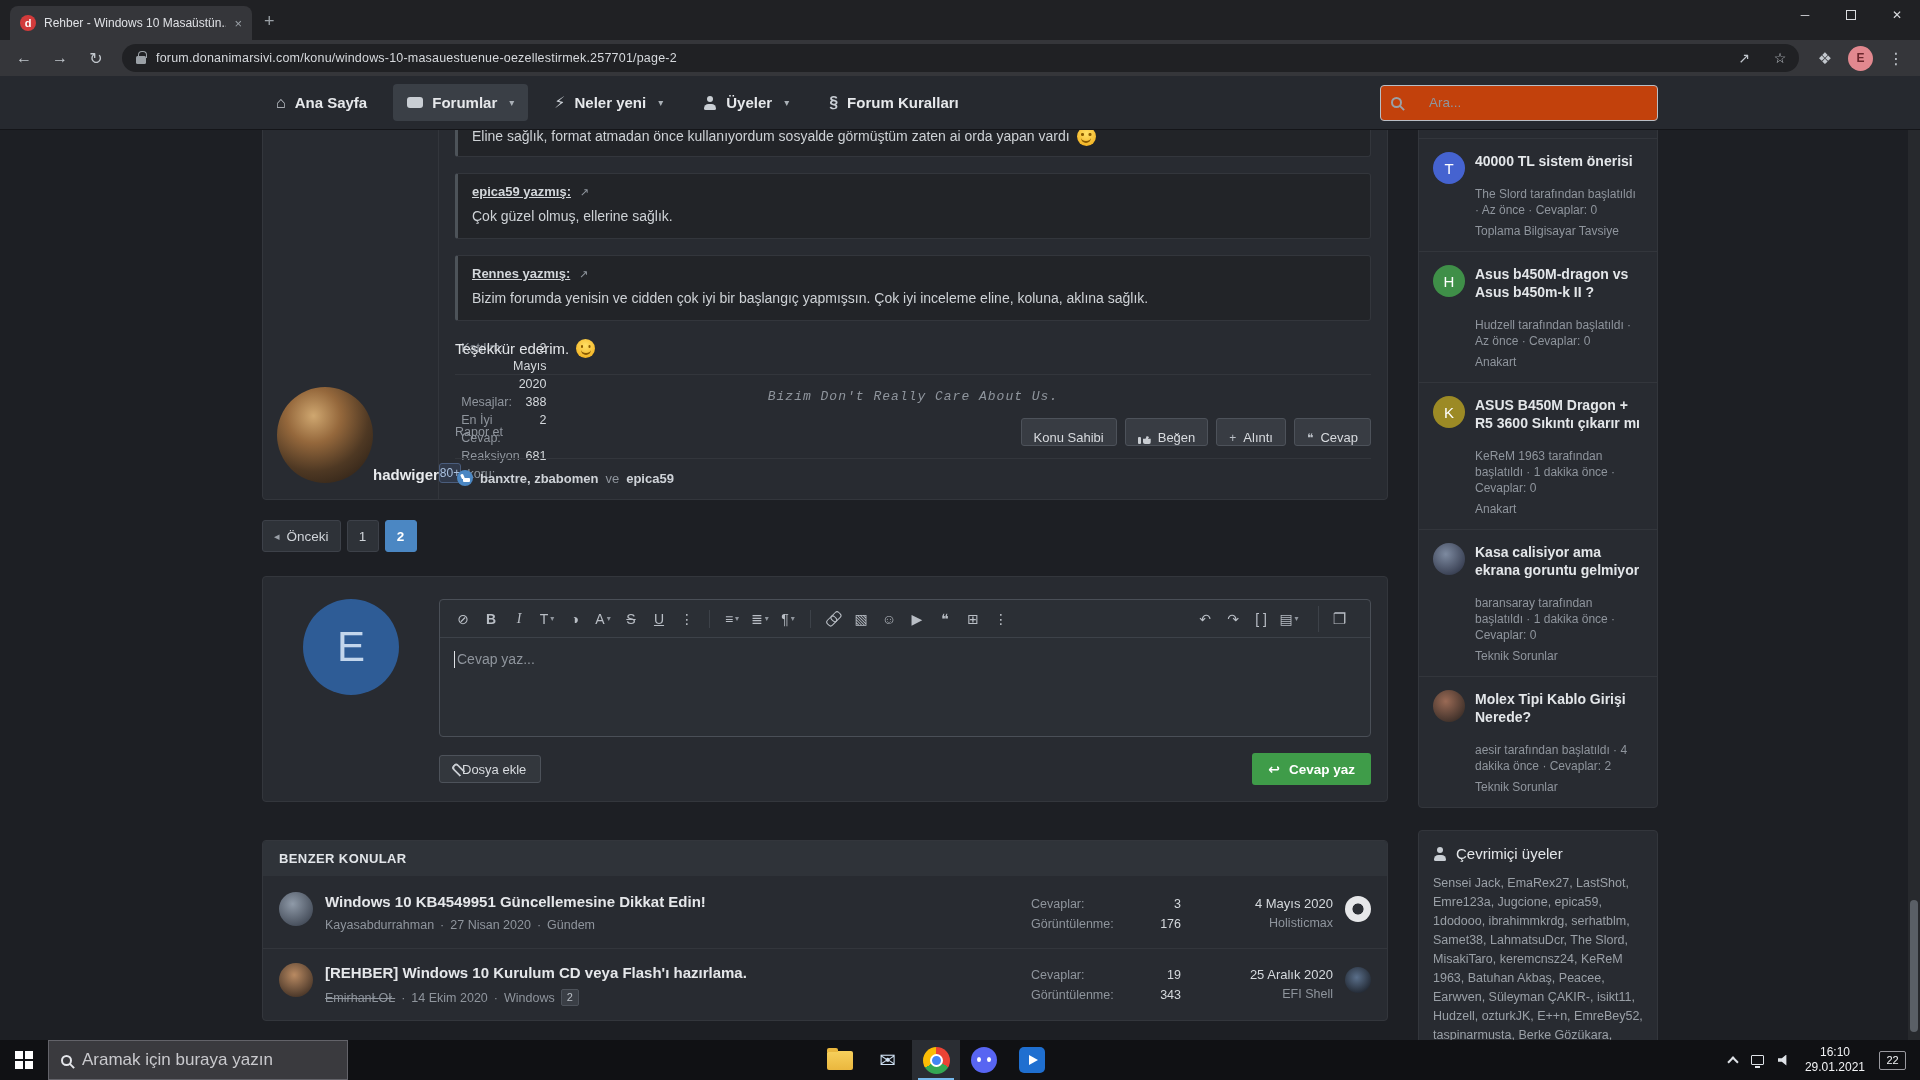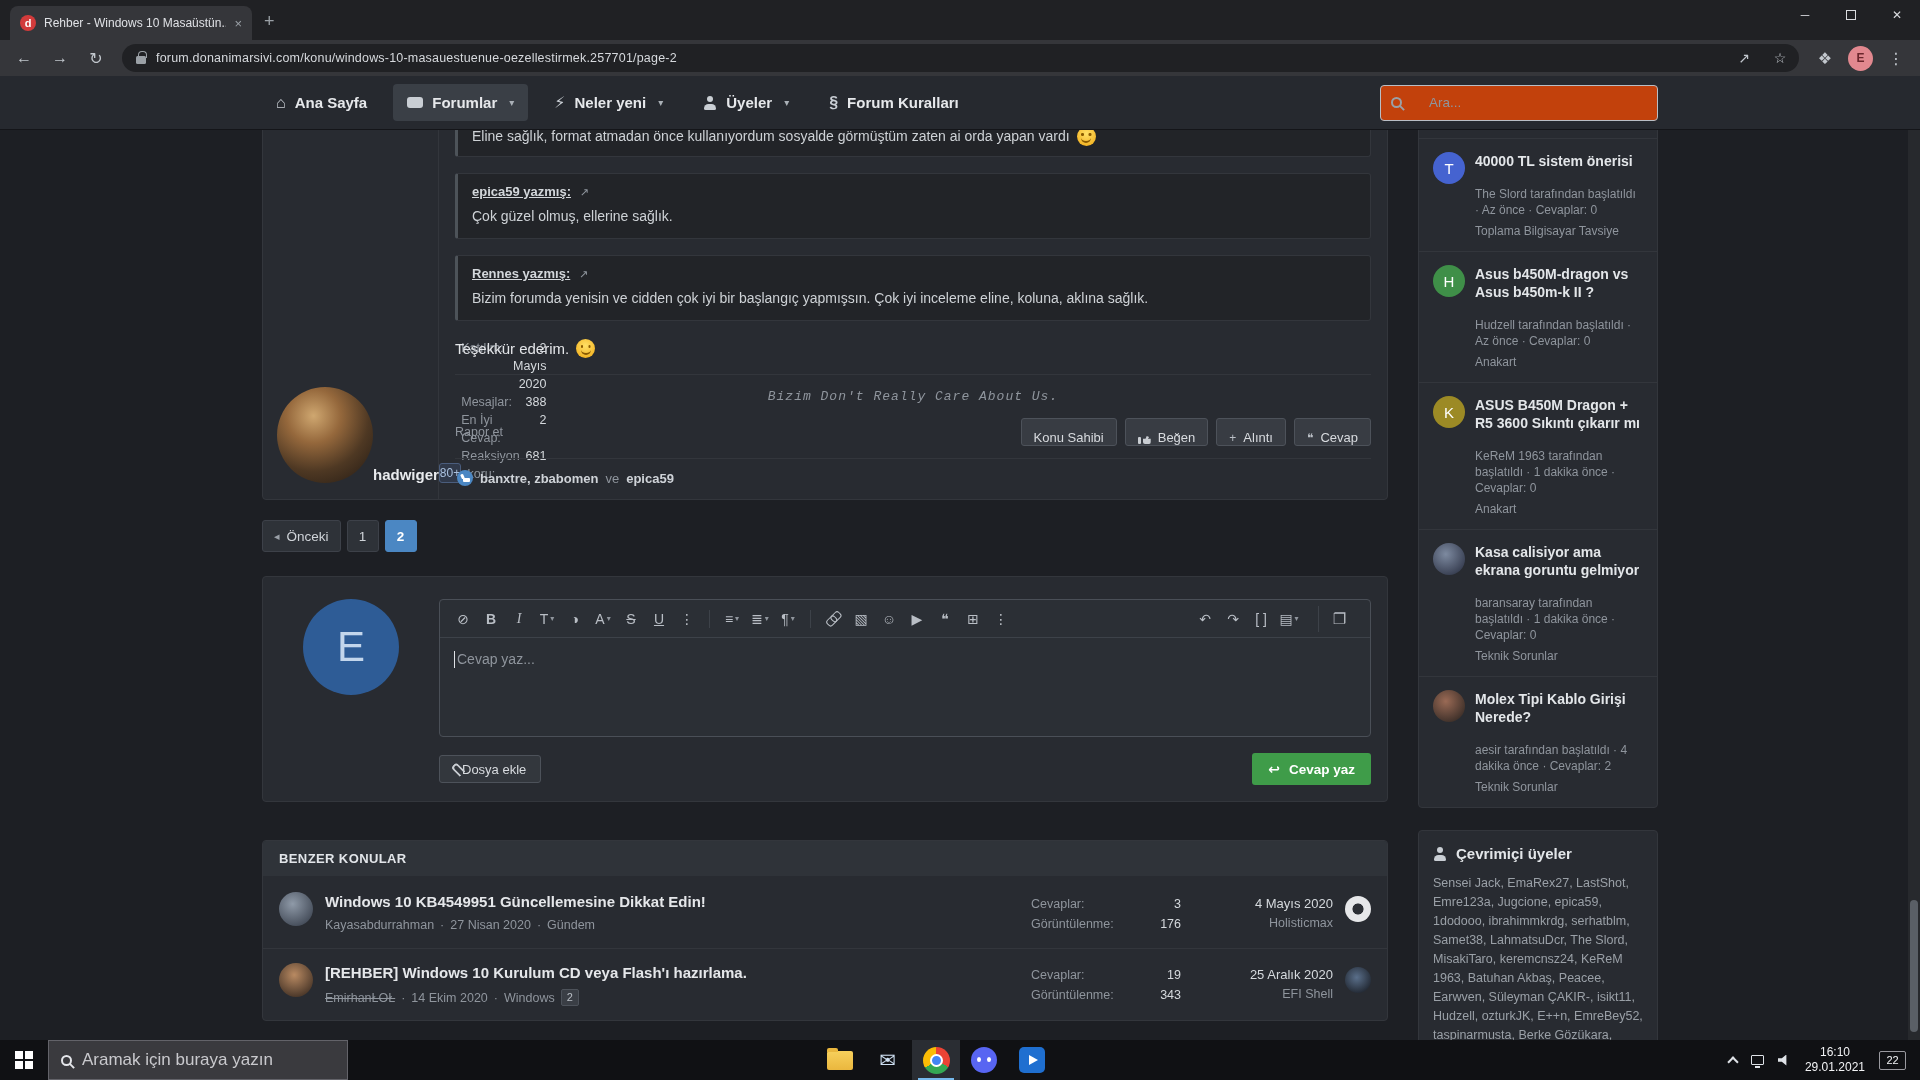--- a/index.html
+++ b/index.html
@@ -153,21 +153,21 @@
 .t-item{padding:13px 14px;border-bottom:1px solid #33363c;display:flex;gap:10px}
 .t-item:last-child{border-bottom:none}
 .t-av{width:32px;height:32px;border-radius:50%;flex:none;color:#fff;font-size:15px;display:flex;align-items:center;justify-content:center;background:#555}
 .t-av.img1{background:radial-gradient(circle at 40% 35%,#7d8aa0,#3a4154 75%)}
 .t-av.img2{background:radial-gradient(circle at 40% 35%,#9a6a55,#41322b 75%)}
 .t-body{min-width:0}
 .t-title{font-size:14px;font-weight:bold;color:#e3e6e9;line-height:18px}
 .t-meta{margin-top:16px;font-size:12px;color:#8f959d;line-height:16px}
 .t-cat{margin-top:6px;font-size:12px;color:#8f959d}
 .online-block{margin-top:22px;padding:14px;min-height:340px}
-.online-head{display:flex;align-items:center;gap:9px;font-size:15px;font-weight:bold;color:#e3e6e9}
+.online-head{display:flex;align-items:center;gap:9px;font-size:15px;font-weight:normal;color:#e3e6e9}
 .online-names{margin-top:12px;font-size:12.5px;color:#9aa0a7;line-height:19px}
 
 
 .scrollbar{position:absolute;right:0;top:130px;width:12px;height:910px;background:#27292d}
 .scroll-thumb{position:absolute;left:2px;right:2px;top:770px;height:132px;background:#5a5f66;border-radius:4px}
 
 
 .taskbar{position:absolute;left:0;top:1040px;width:1920px;height:40px;background:#101114;display:flex;align-items:center;z-index:10}
 .start{width:48px;height:40px;display:flex;align-items:center;justify-content:center}
 .win-ic{display:grid;grid-template-columns:8px 8px;grid-template-rows:8px 8px;gap:1.5px}

